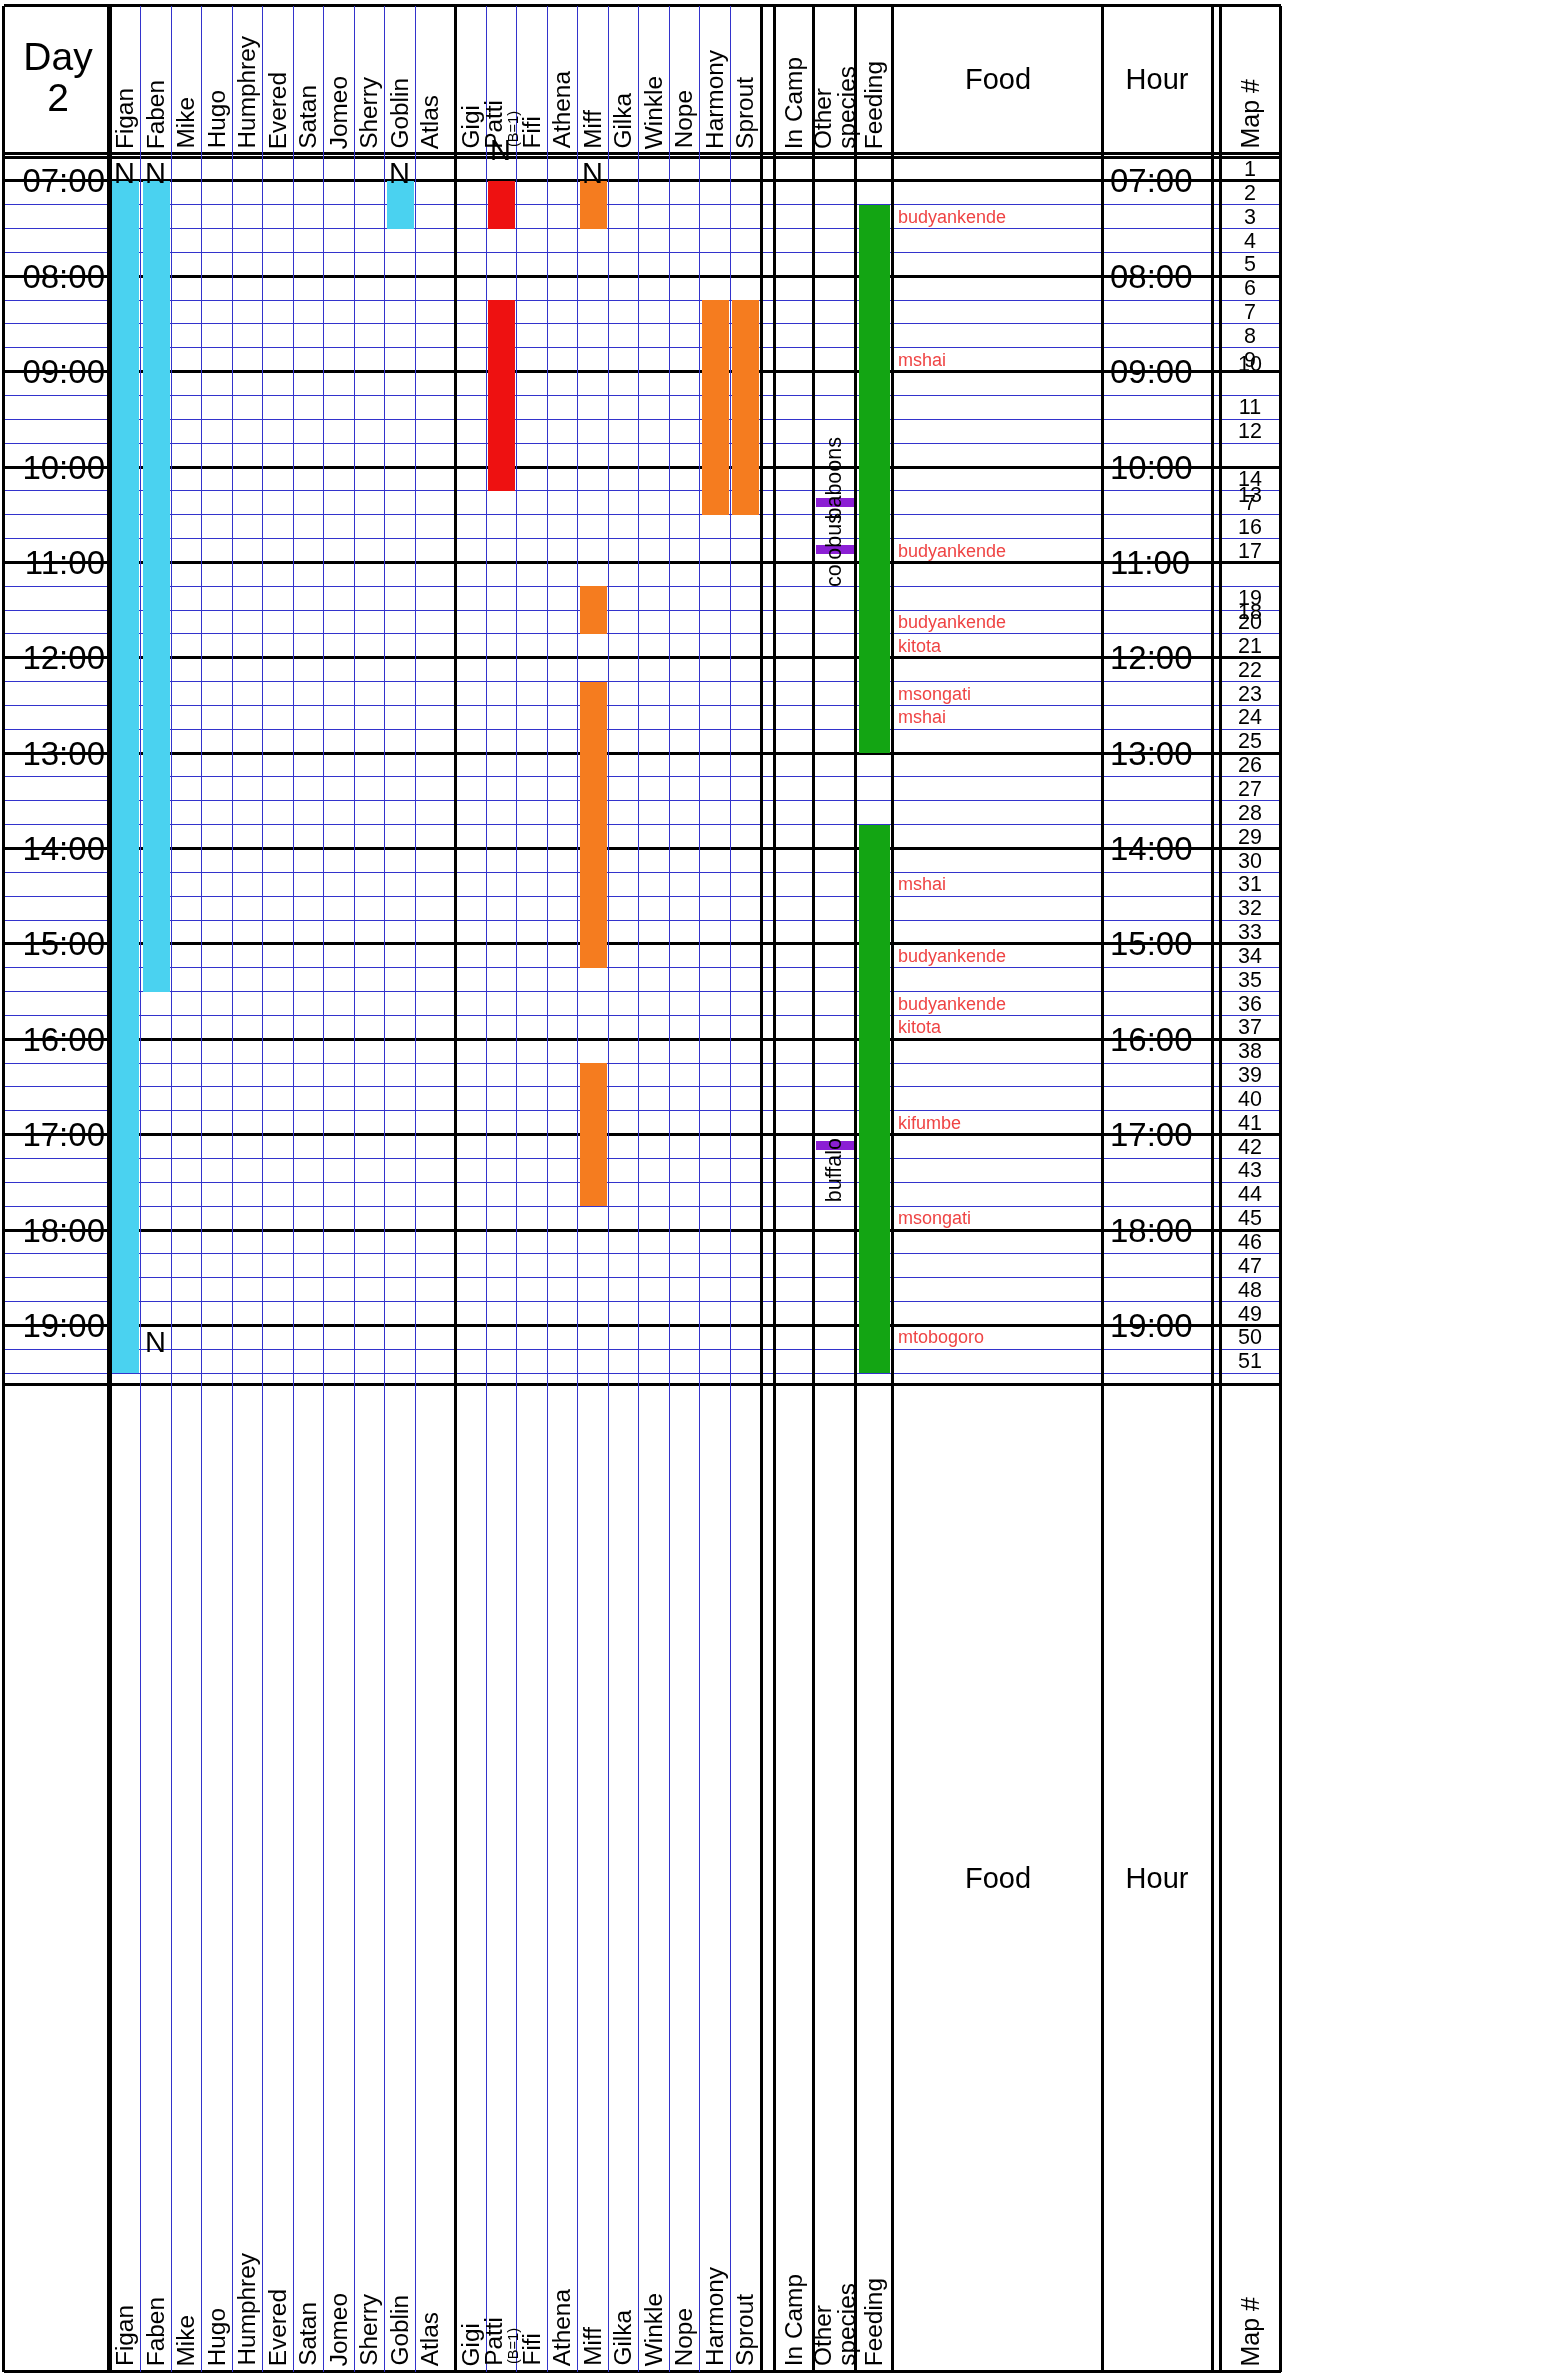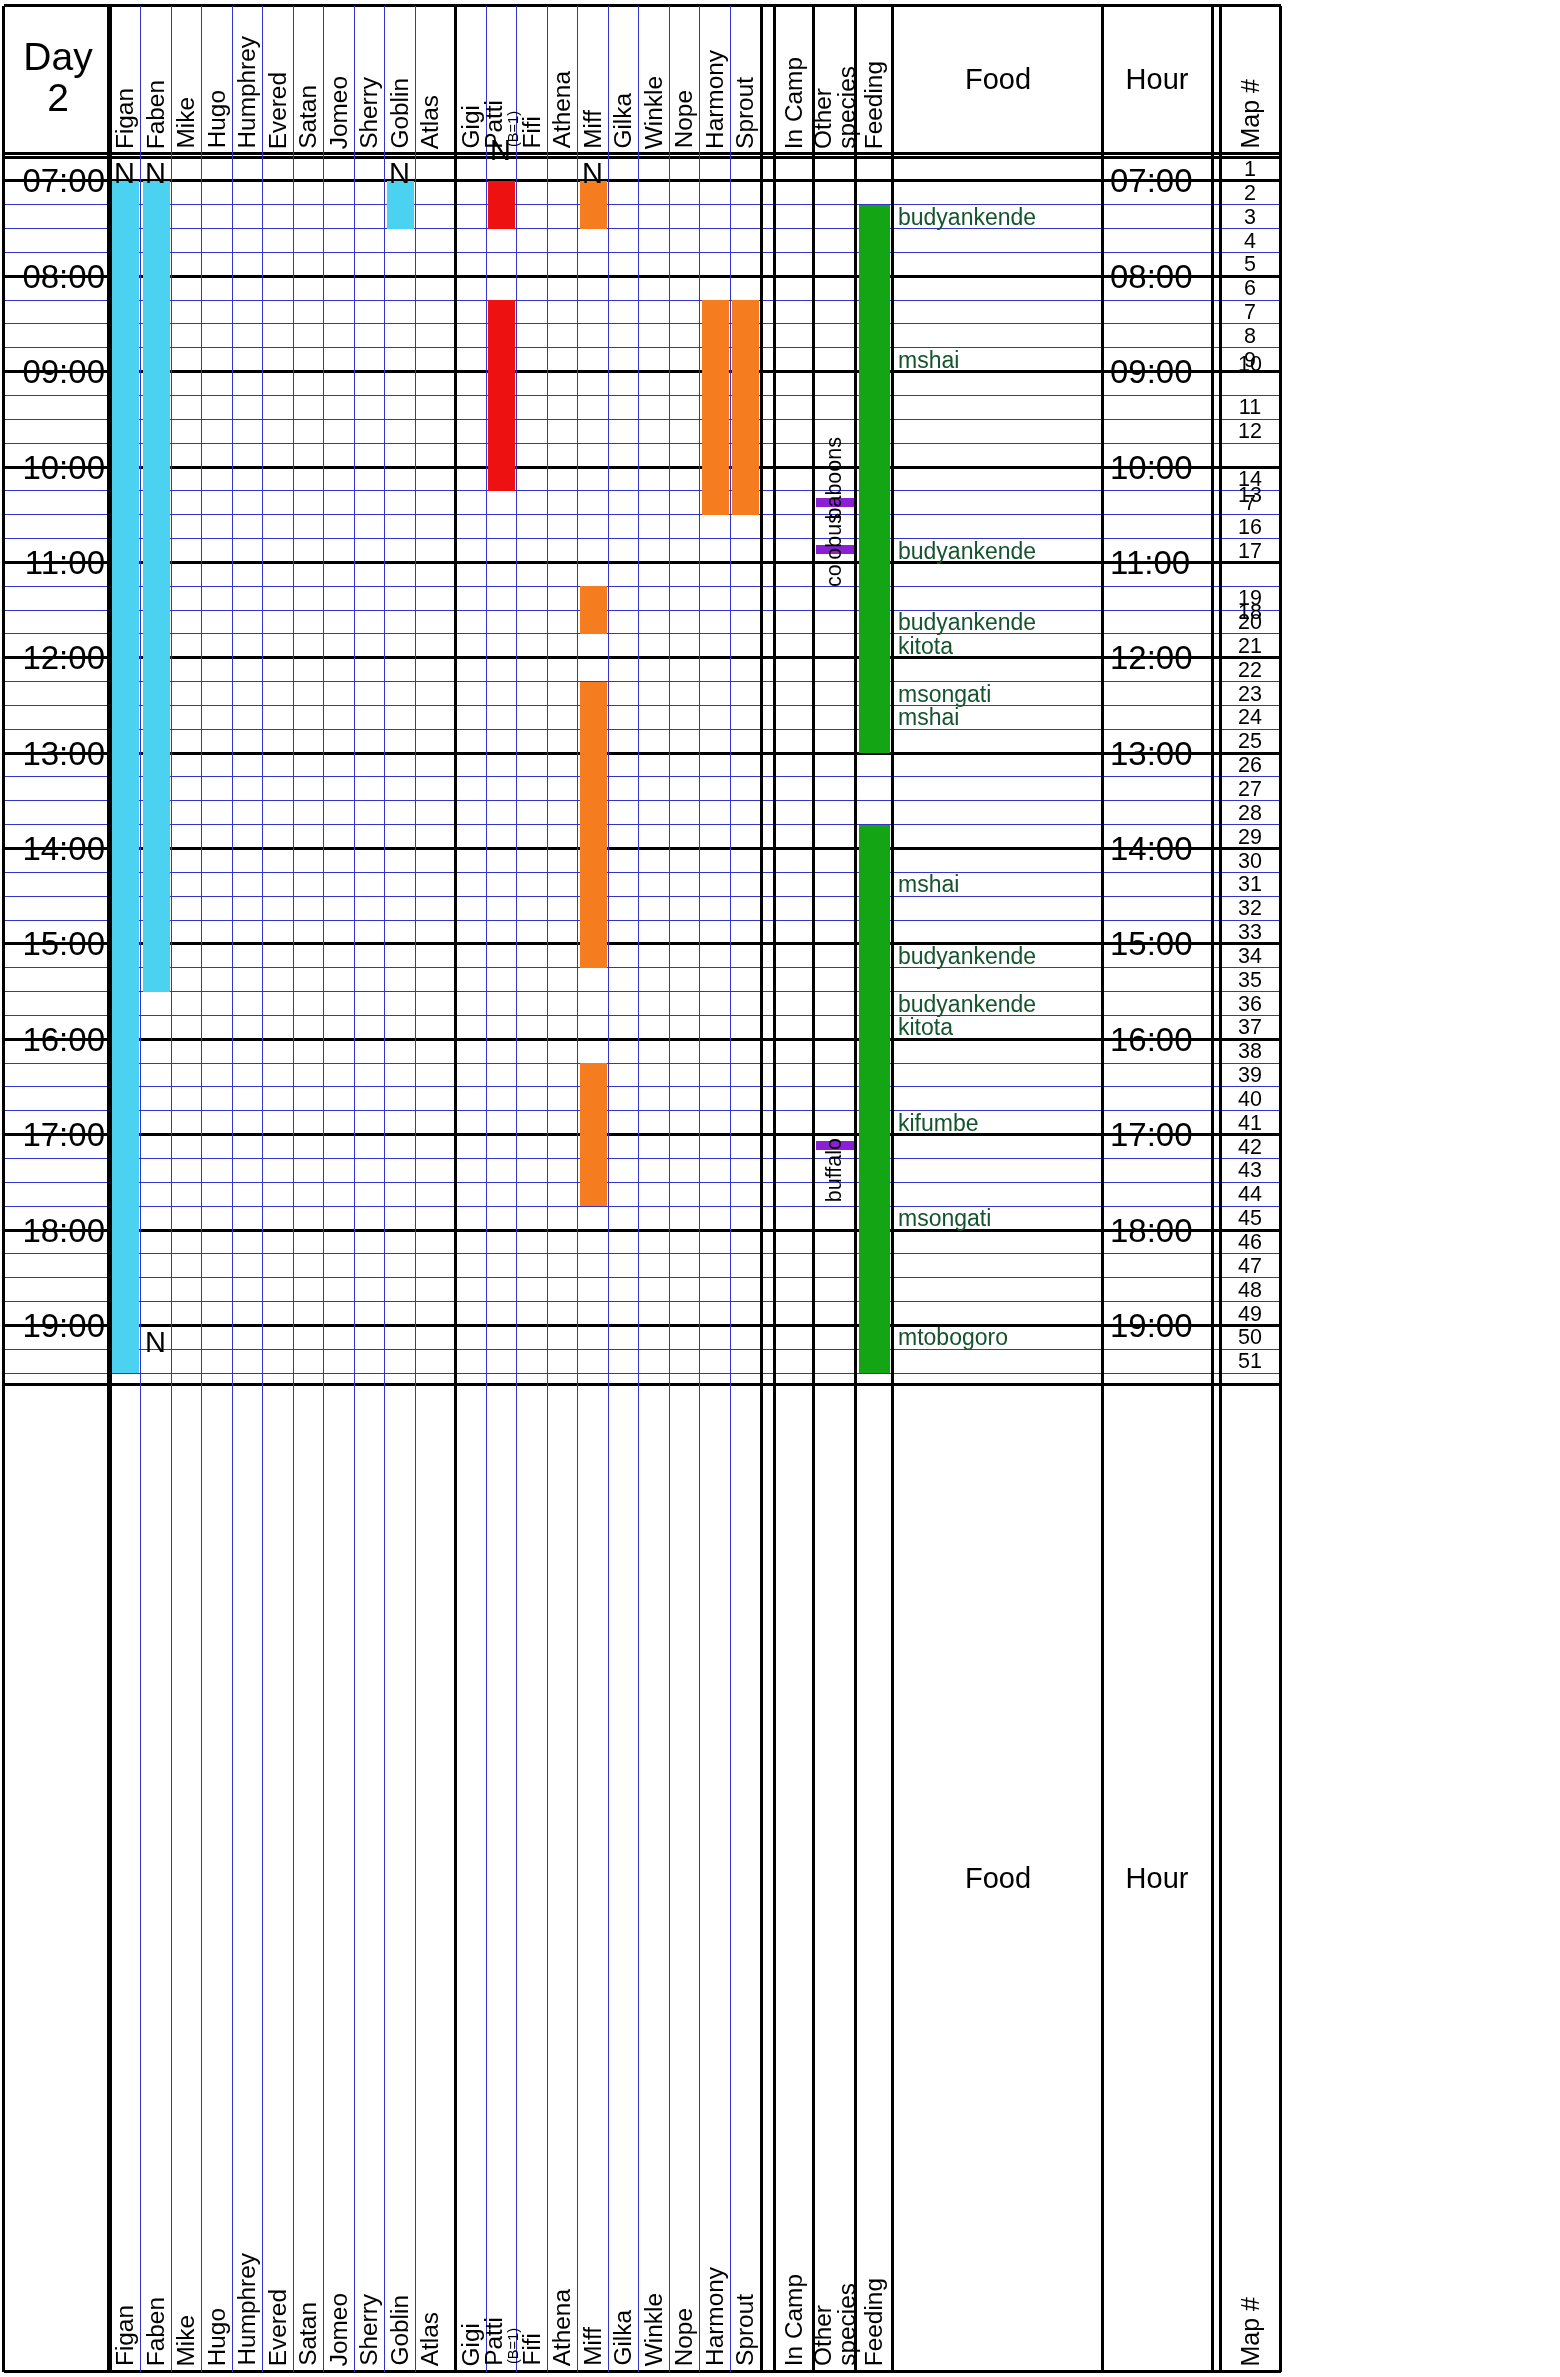--- a/index.html
+++ b/index.html
@@ -29,21 +29,21 @@
     font-size:33px;color:#000;
   }
   .maplbl{
     position:absolute;box-sizing:border-box;
     display:flex;align-items:center;justify-content:center;
     font-size:21.5px;color:#000;
   }
   .foodlbl{
     position:absolute;box-sizing:border-box;
     display:flex;align-items:center;justify-content:flex-start;
-    font-size:23px;color:#14532d;white-space:nowrap;
+    font-size:18px;color:#ef4444;white-space:nowrap;
   }
   .nmark{
     position:absolute;box-sizing:border-box;
     font-size:29px;color:#000;line-height:1;
   }
   .block{position:absolute;box-sizing:border-box;}
   .hline{position:absolute;background:#3333cc;height:1px;}
   .hline.major{background:#000;height:2.9px;}
   .vline{position:absolute;background:#3333cc;width:1px;}
   .vline.major{background:#000;width:2.9px;}

